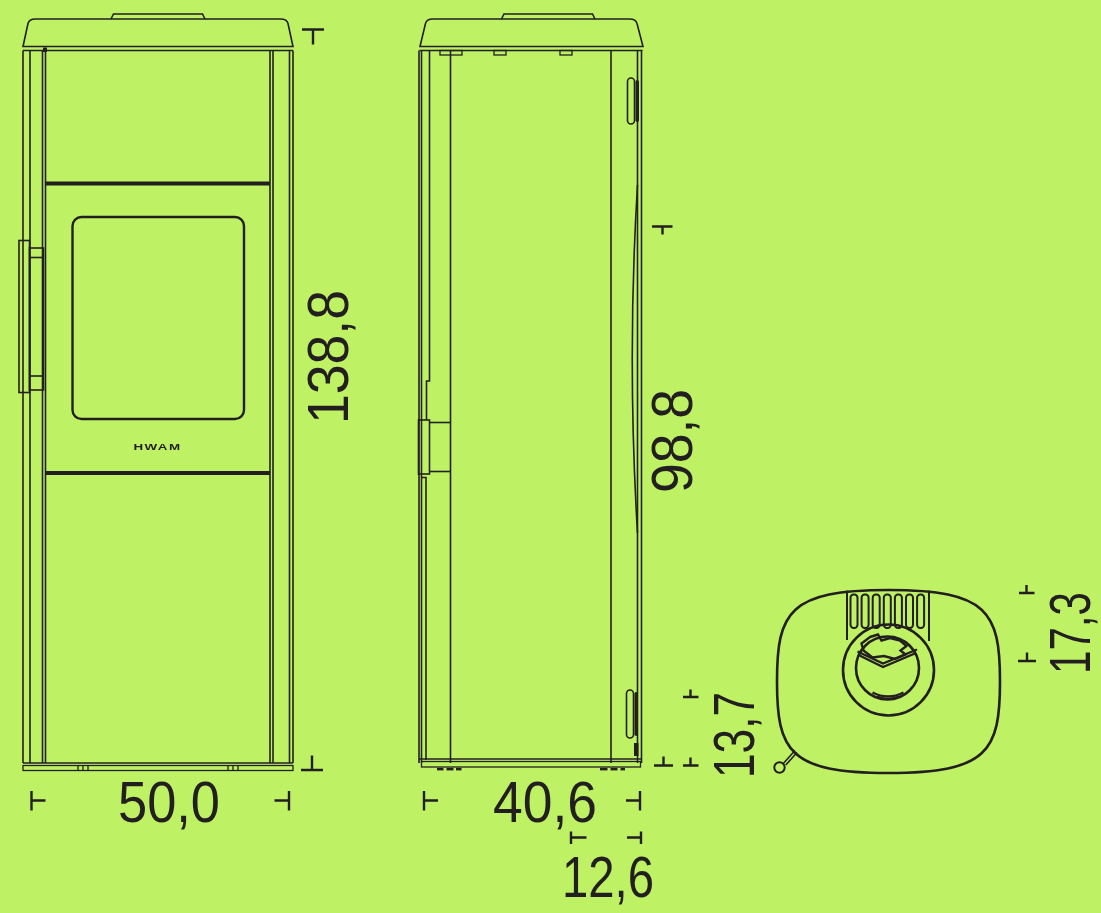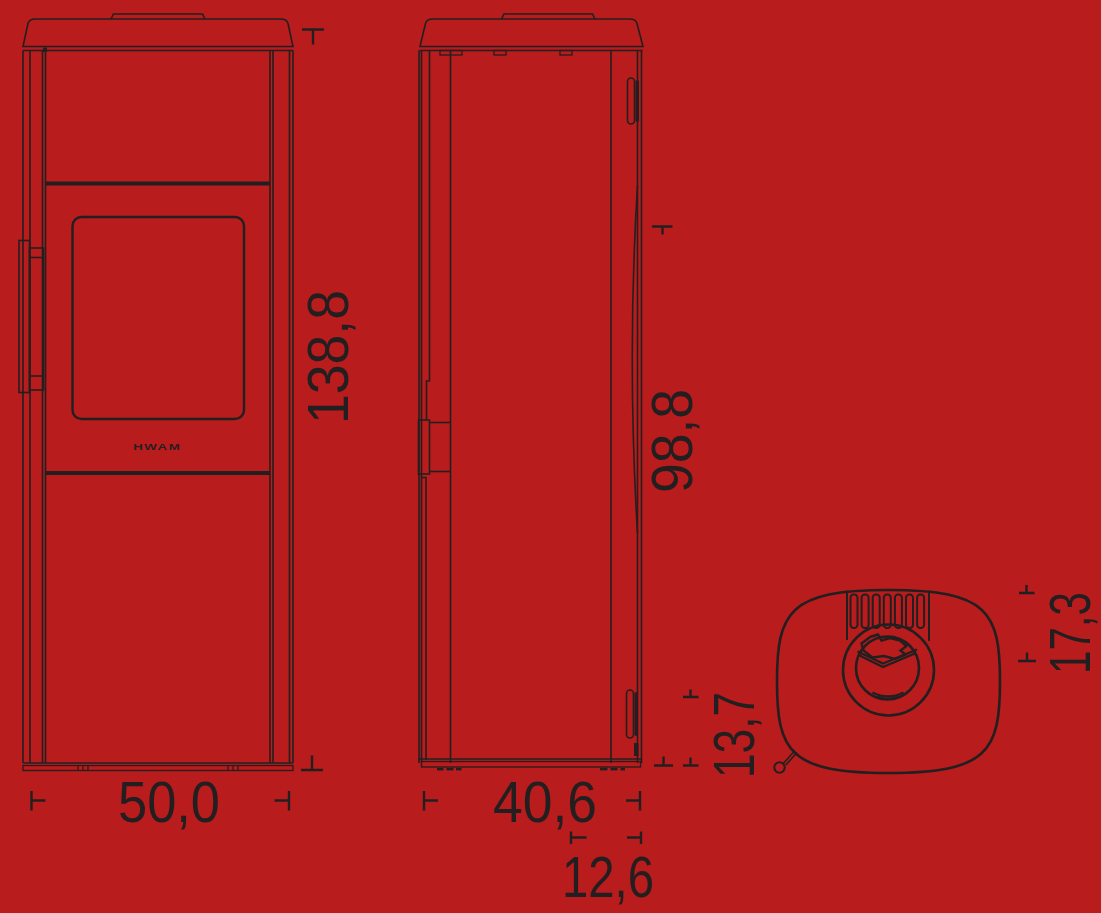--- a/index.html
+++ b/index.html
@@ -1,16 +1,16 @@
 <!DOCTYPE html>
 <html><head>
 <meta charset="utf-8">
 <style>
   html,body{margin:0;padding:0;background:#ffffff;}
-  .stage{width:1101px;height:913px;position:relative;background:#b91c1c;}
+  .stage{width:1101px;height:913px;position:relative;background:#bef264;}
   svg{display:block;}
   .ln{fill:none;stroke:#231f20;stroke-width:1.6;}
   .thin{fill:none;stroke:#231f20;stroke-width:1.3;}
   .md{fill:none;stroke:#231f20;stroke-width:2;}
   .ln2{fill:none;stroke:#231f20;stroke-width:2.4;}
   .ln26{fill:none;stroke:#231f20;stroke-width:2.6;}
   .hv{fill:none;stroke:#231f20;stroke-width:4;}
   .fl{fill:#231f20;stroke:none;}
   .tick{fill:none;stroke:#231f20;stroke-width:2.4;}
   .dim{font-family:"Liberation Sans",sans-serif;font-size:58px;fill:#231f20;}

